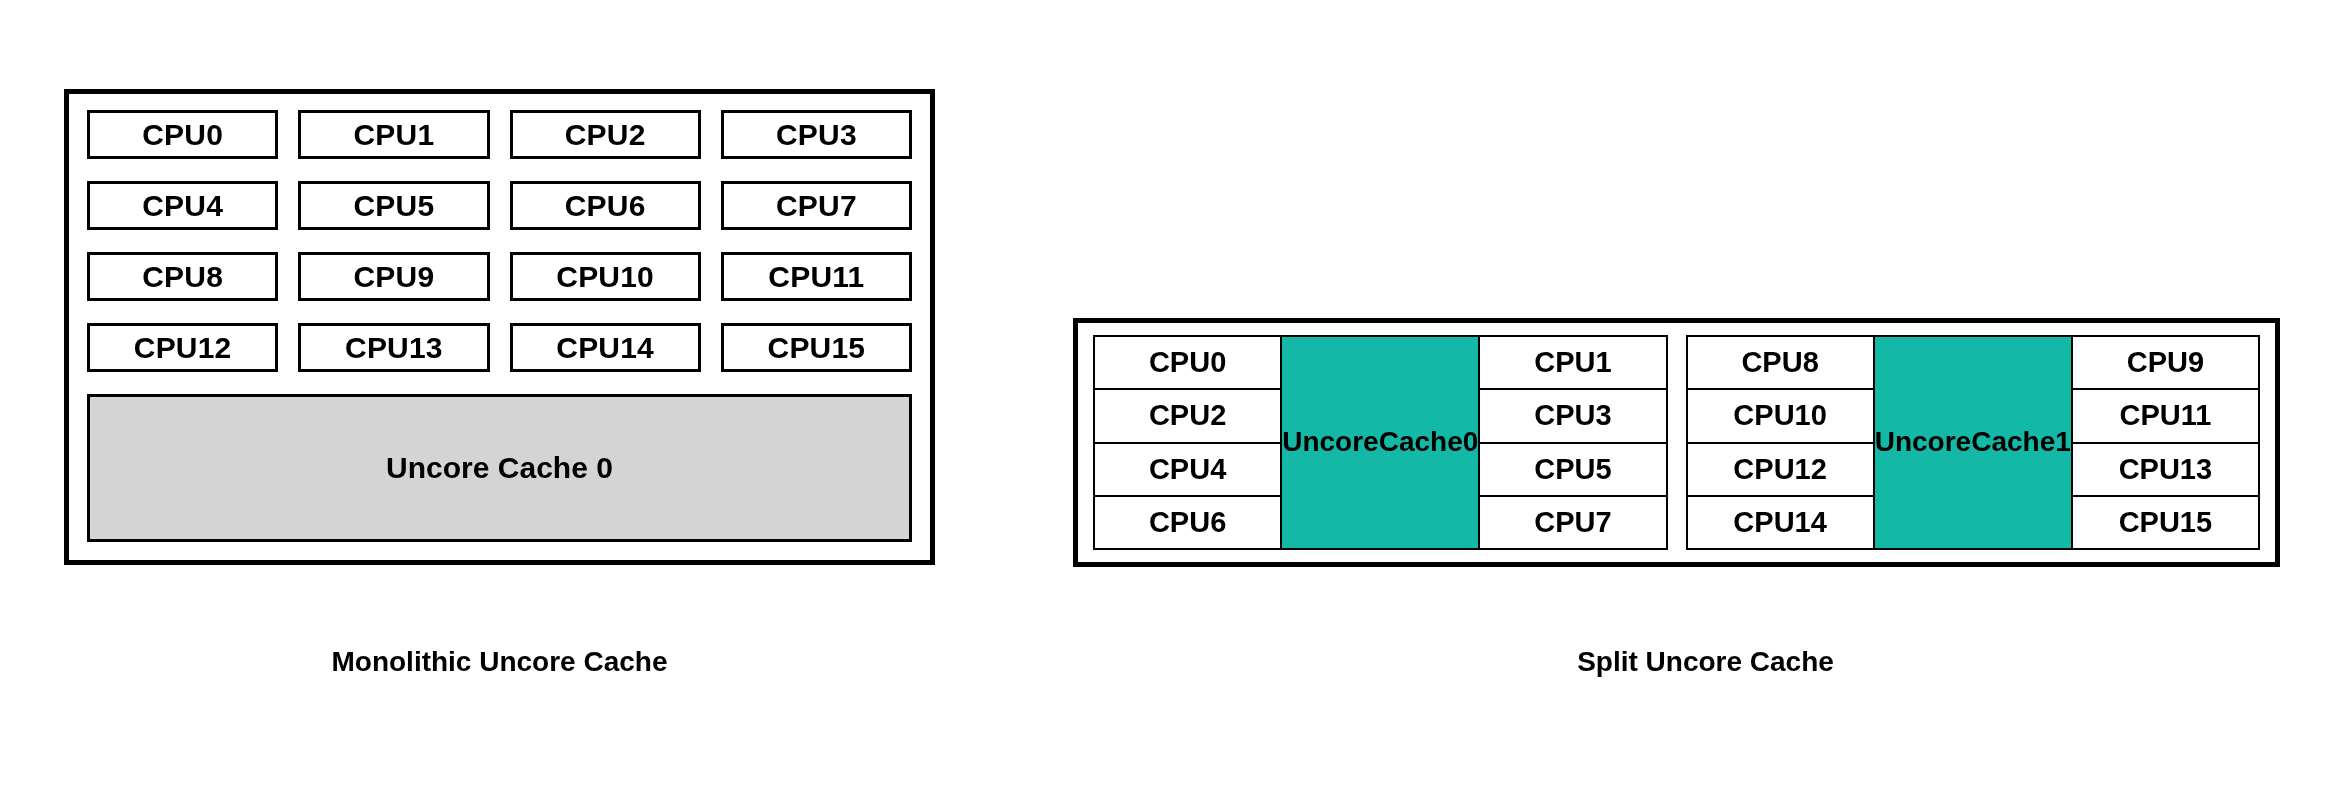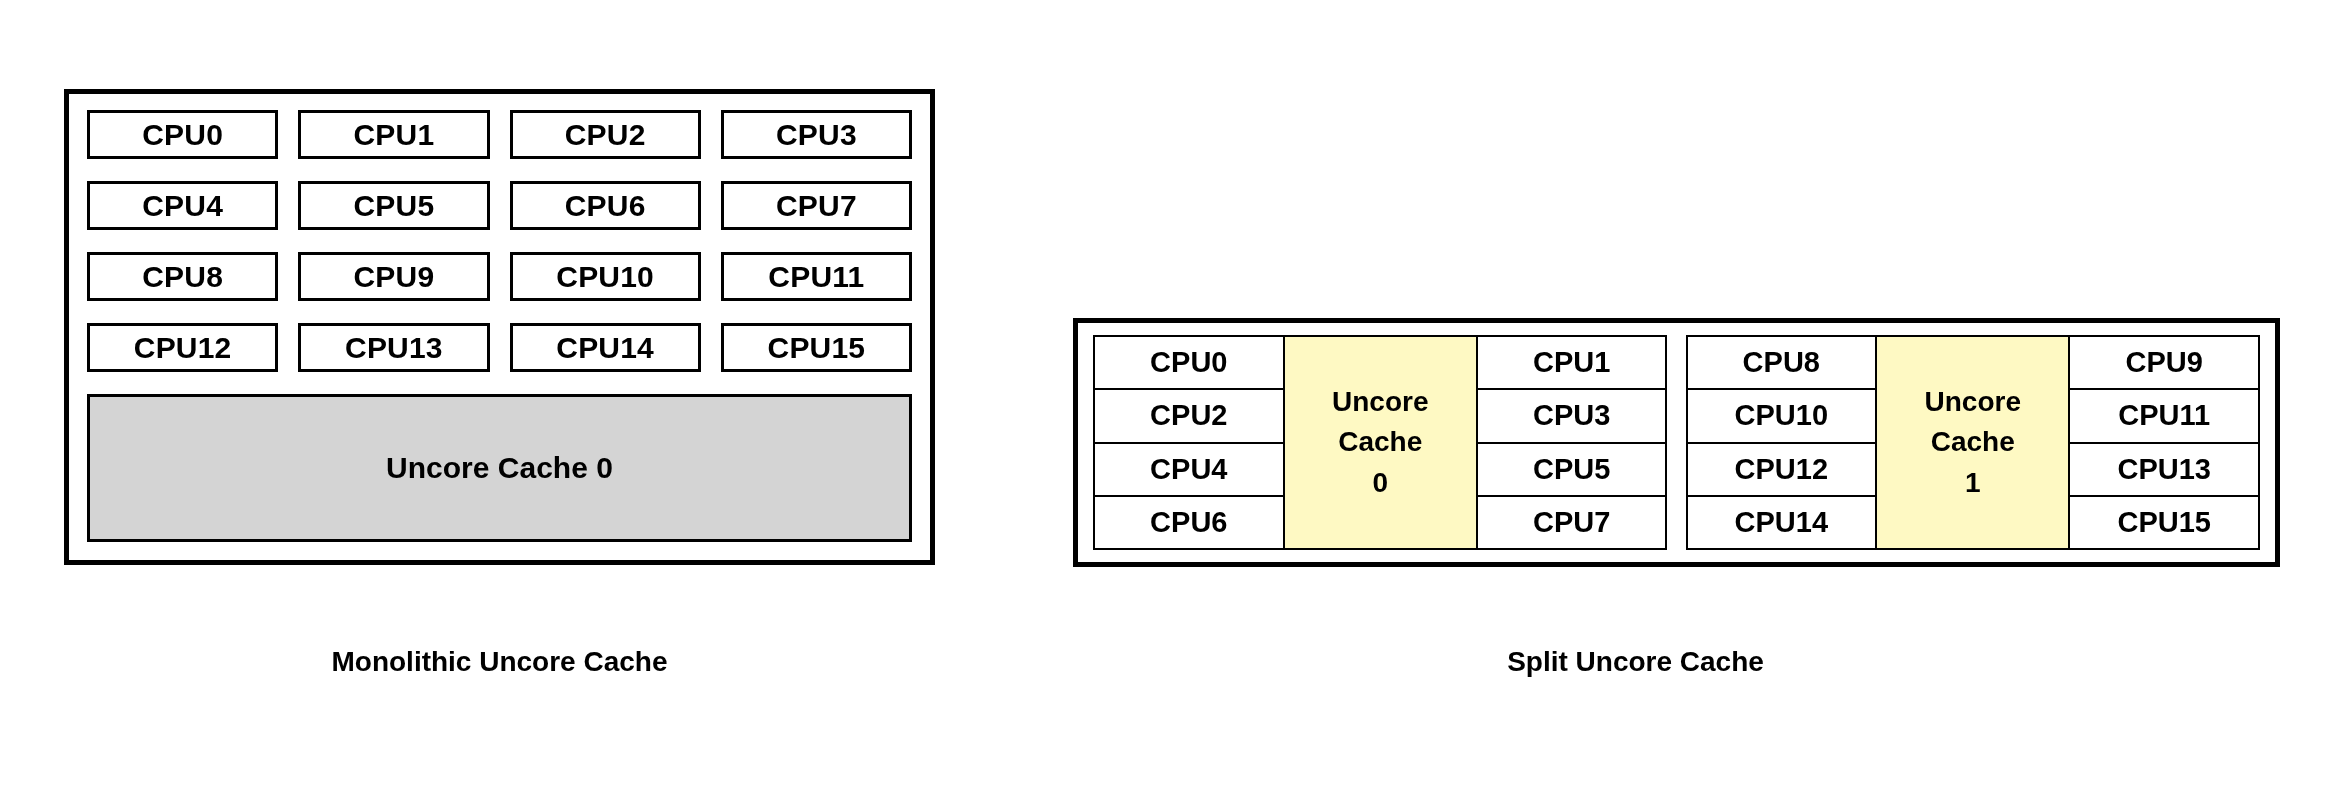--- a/index.html
+++ b/index.html
@@ -108,23 +108,23 @@
     font-size: 29px;
     font-weight: bold;
     line-height: 1;
     margin: -1px;
   }
   .split-cache-cell {
     box-sizing: border-box;
     grid-row: 1 / span 4;
     grid-column: 2;
     border: 2px solid #000000;
-    background: #fef9c3;
-    display: flex;
-    flex-direction: column;
+    background: #14b8a6;
+    display: flex;
+    flex-direction: row;
     align-items: center;
     justify-content: center;
     font-size: 28px;
     font-weight: bold;
     line-height: 1.45;
     margin: -1px;
     text-align: center;
   }
   .split-cache-cell span { display: block; }
 
@@ -136,21 +136,21 @@
     font-weight: bold;
     line-height: 1;
     white-space: nowrap;
   }
   #caption-monolithic {
     left: 64px;
     top: 648px;
     width: 871px;
   }
   #caption-split {
-    left: 1032px;
+    left: 1102px;
     top: 648px;
     width: 1207px;
   }
 </style>
 </head>
 <body>
 
 <div class="figure" id="monolithic-figure">
   <div id="monolithic-package">
 

